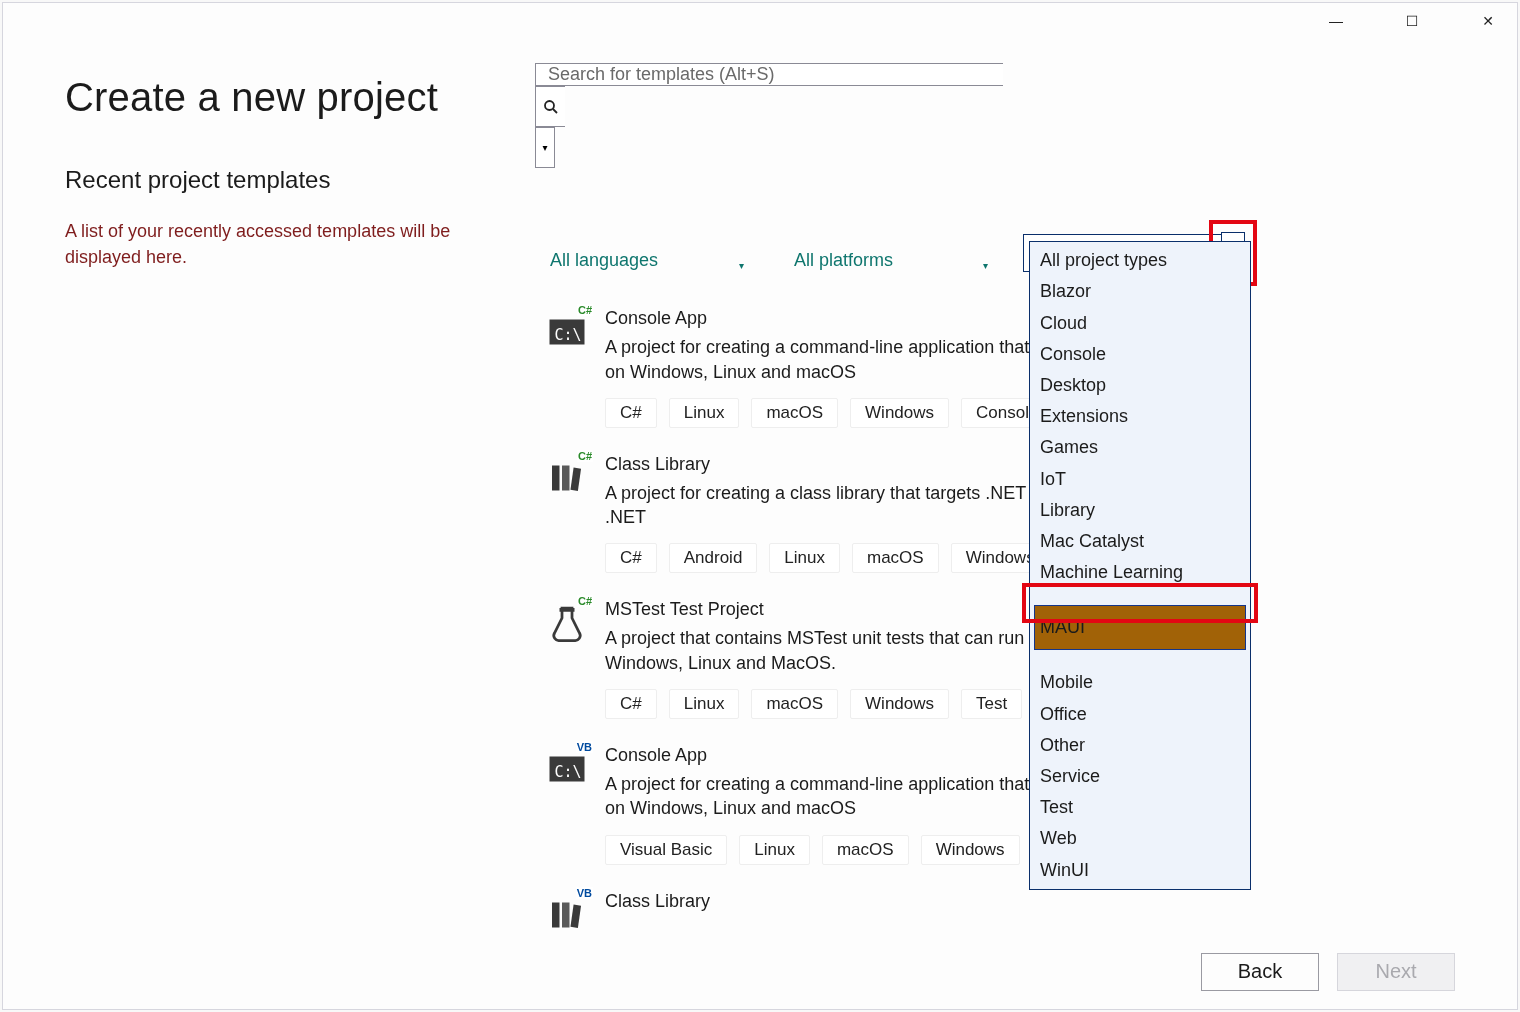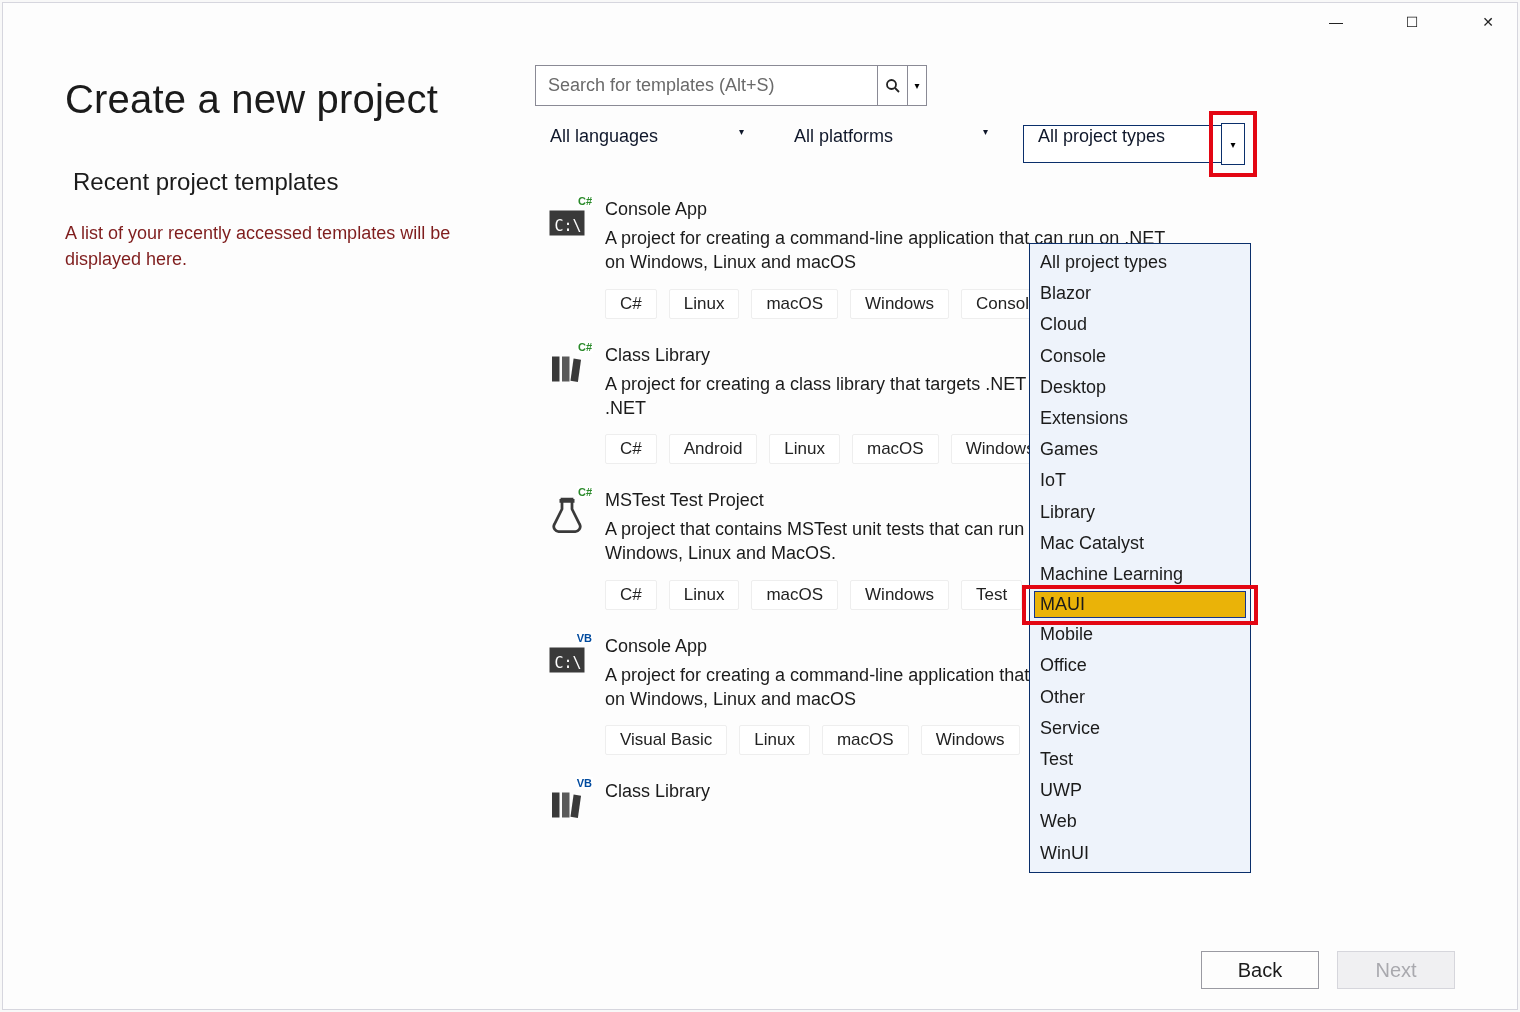--- a/index.html
+++ b/index.html
@@ -47,34 +47,34 @@
     color: #1b1b1b;
     margin-bottom: 46px;
     margin-top: 24px;
     letter-spacing: 0.2px;
   }
   h2.recent-title {
     font-size: 24px;
     font-weight: 400;
     color: #1b1b1b;
     margin-bottom: 24px;
-    margin-left: 8px;
   }
   .recent-desc {
     font-size: 18px;
     color: #7f1d1d;
     line-height: 1.45;
     margin-left: 0;
   }
   .right-col { flex: 1; position: relative; }
   .search-wrap {
     display: flex;
     margin-top: 12px;
-    margin-bottom: 19px;
-    width: 392px;
+    margin-bottom: 66px;
+    width: 468px;
+    flex-direction: column;
   }
   .search-input {
     flex: 1;
     height: 41px;
     border: 1px solid #8a8a95;
     border-right: none;
     font-size: 18px;
     padding: 0 12px;
     color: #666;
     background: #fff;
@@ -99,25 +99,25 @@
   .filters {
     display: flex;
     gap: 24px;
     margin-bottom: 36px;
   }
   .filter {
     height: 38px;
     border: 1px solid transparent;
     background: transparent;
     display: flex;
-    align-items: flex-start;
+    align-items: flex-end;
     justify-content: space-between;
     padding: 0 10px 0 14px;
     font-size: 18px;
-    color: #0f172a;
+    color: #0f766e;
     width: 220px;
   }
   .filter.open {
     border: 1px solid #0a2f6b;
     background: #fff;
     width: 220px;
   }
   .filter .caret { font-size: 10px; margin-left: 8px; }
   .filter-types-wrap { position: relative; }
   .filter-caret-box {
@@ -145,24 +145,24 @@
     z-index: 10;
     padding: 3px 0;
   }
   .dropdown-item {
     font-size: 18px;
     color: #1b1b1b;
     padding: 3px 10px;
     line-height: 1.4;
   }
   .dropdown-item.selected {
-    background: #eab308;
+    background: #a16207;
     border: 1px solid #14358a;
-    margin: 1px 4px;
-    padding: 0 5px;
+    margin: 17px 4px;
+    padding: 9px 5px;
   }
   .red-highlight-item {
     position: absolute;
     border: 4px solid #e30613;
     pointer-events: none;
   }
   .templates { display: flex; flex-direction: column; gap: 26px; padding-left:12px; }
   .template { display: flex; gap: 18px; }
   .template .icon {
     width: 40px; height: 40px; flex-shrink: 0;
@@ -347,21 +347,20 @@
           <div class="dropdown-item">IoT</div>
           <div class="dropdown-item">Library</div>
           <div class="dropdown-item">Mac Catalyst</div>
           <div class="dropdown-item">Machine Learning</div>
           <div class="dropdown-item selected">MAUI</div>
           <div class="dropdown-item">Mobile</div>
           <div class="dropdown-item">Office</div>
           <div class="dropdown-item">Other</div>
           <div class="dropdown-item">Service</div>
           <div class="dropdown-item">Test</div>
-          <div class="dropdown-item">UWP</div>
           <div class="dropdown-item">Web</div>
           <div class="dropdown-item">WinUI</div>
           <div class="red-highlight-item" style="left: -8px; right: -8px; top: 341px; height: 40px;"></div>
         </div>
     </div>
   </div>
 
   <div class="footer">
     <div class="btn back">Back</div>
     <div class="btn next">Next</div>

